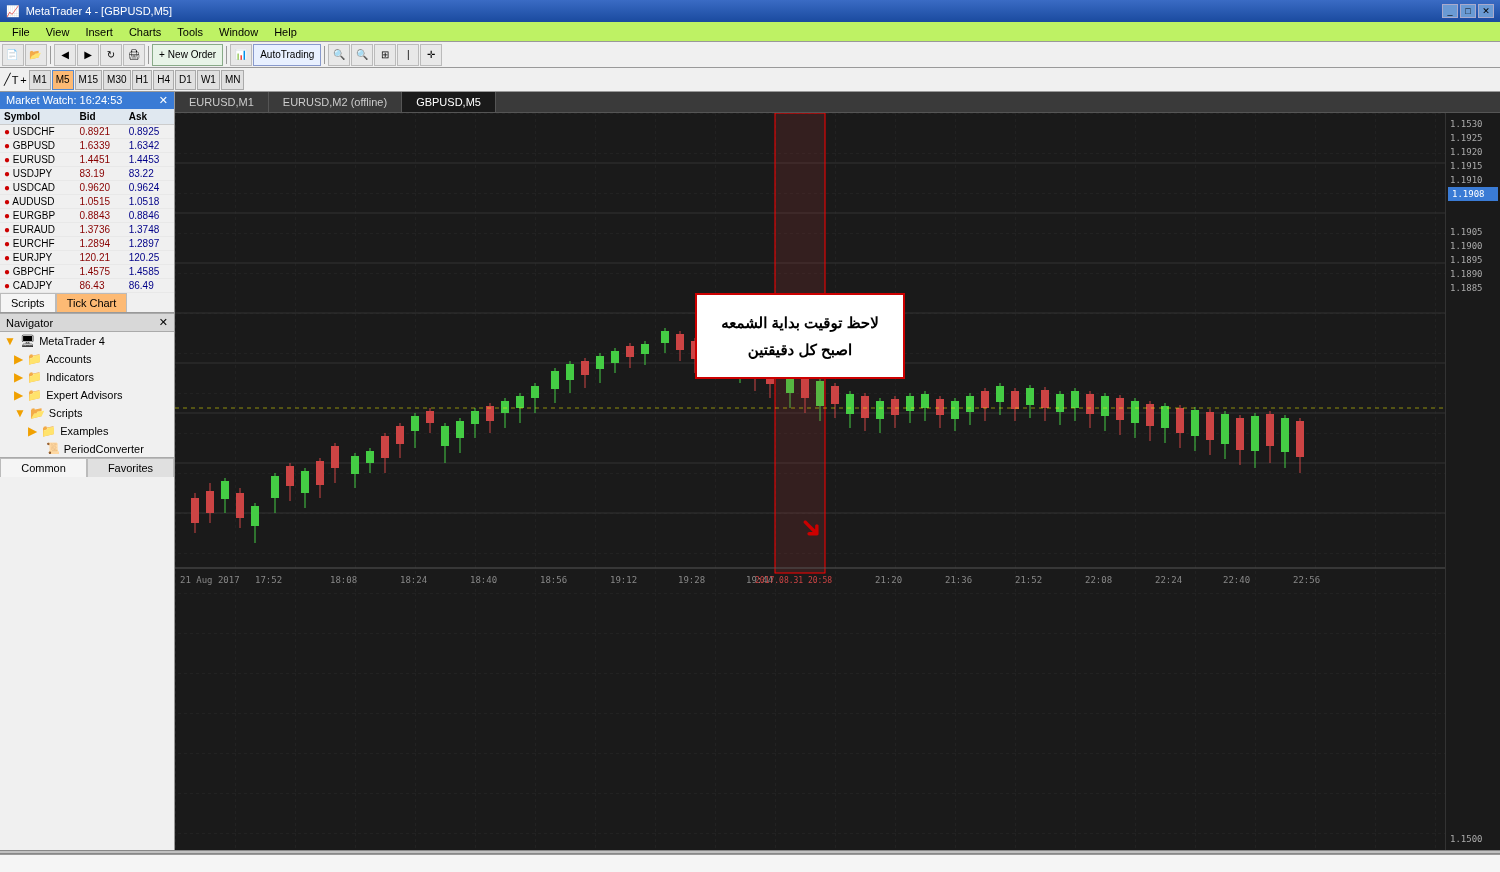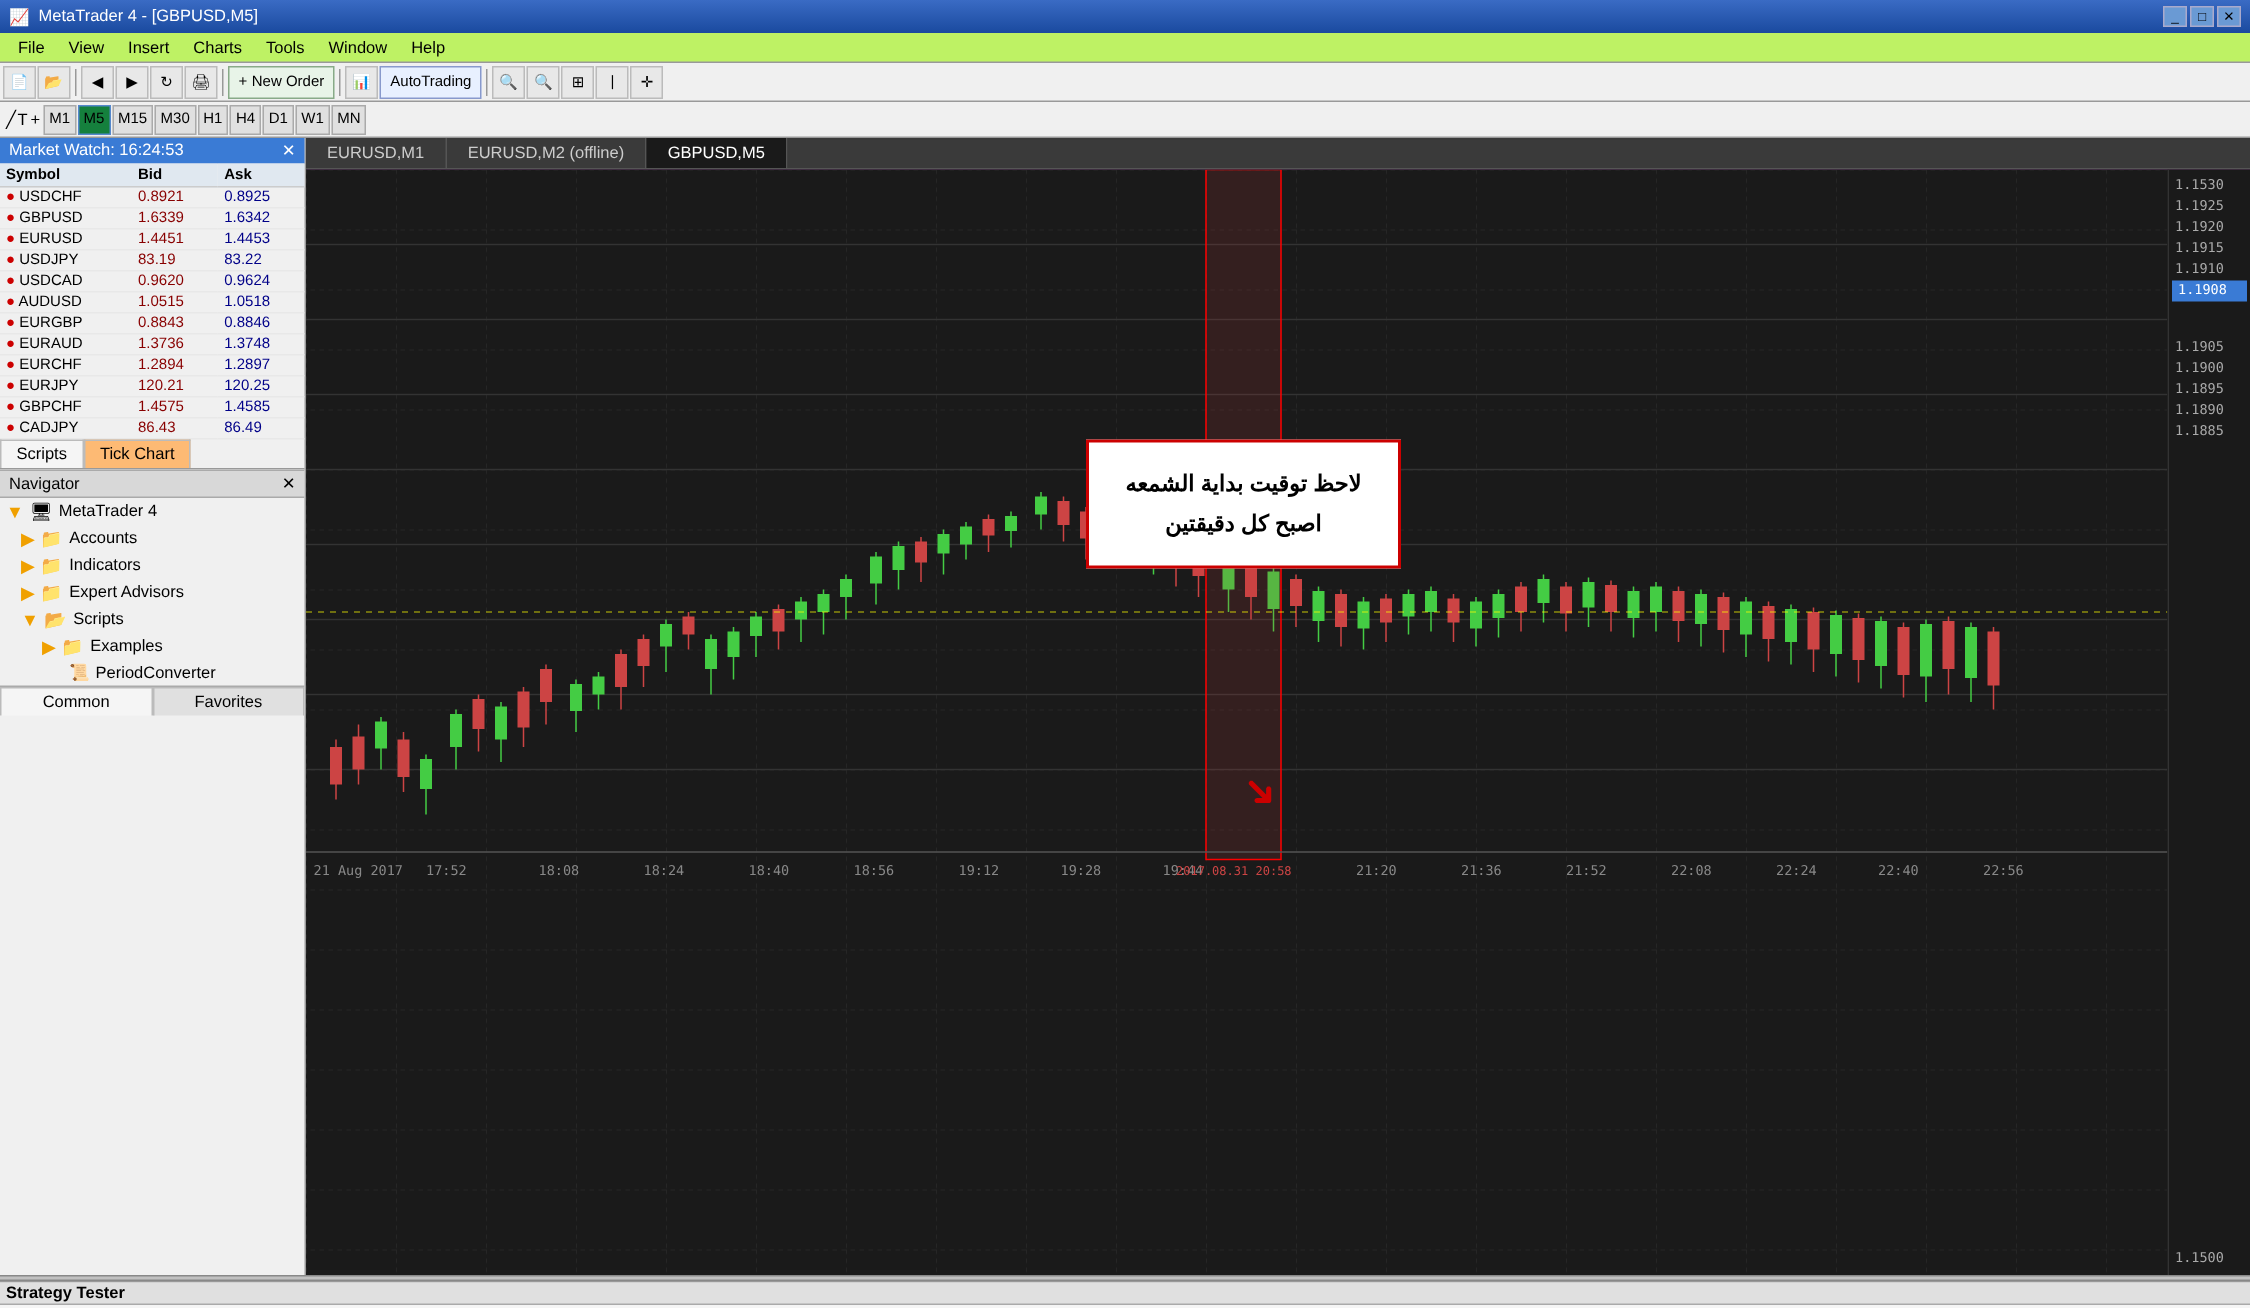--- a/index.html
+++ b/index.html
@@ -18,27 +18,27 @@
     
     .toolbar { height: 26px; background: #f0f0f0; border-bottom: 1px solid #999; display: flex; align-items: center; padding: 0 2px; gap: 1px; }
     .toolbar .tb-btn { width: 22px; height: 22px; background: #e8e8e8; border: 1px solid #bbb; display: flex; align-items: center; justify-content: center; cursor: pointer; font-size: 10px; }
     .toolbar .separator { width: 1px; height: 18px; background: #999; margin: 0 2px; }
     .new-order-btn { background: #e8f4e8 !important; border: 1px solid #88aa88 !important; padding: 0 6px !important; width: auto !important; font-size: 11px; display: flex; align-items: center; gap: 3px; }
     .autotrading-btn { background: #e8f0ff !important; border: 1px solid #8899cc !important; padding: 0 6px !important; width: auto !important; font-size: 11px; }
     
     
     #period-bar { height: 24px; background: #f0f0f0; border-bottom: 1px solid #999; display: flex; align-items: center; padding: 0 4px; gap: 1px; }
     .period-btn { min-width: 20px; height: 20px; background: #e0e0e0; border: 1px solid #aaa; display: flex; align-items: center; justify-content: center; cursor: pointer; font-size: 10px; padding: 0 3px; }
-    .period-btn.active { background: #15803d; border: 1px solid #5588cc; }
+    .period-btn.active { background: #fdba74; border: 1px solid #5588cc; }
     
     
     #main { display: flex; height: calc(872px - 22px - 20px - 26px - 24px - 22px); }
     
     
-    #left-panel { width: 204px; background: #f0f0f0; border-right: 1px solid #999; display: flex; flex-direction: column; }
+    #left-panel { width: 175px; background: #f0f0f0; border-right: 1px solid #999; display: flex; flex-direction: column; }
     
     
     #market-watch { flex: 0 0 auto; }
     #market-watch-header { background: #3a7bd5; color: white; padding: 2px 6px; font-size: 11px; display: flex; justify-content: space-between; }
     #market-watch-table { width: 100%; border-collapse: collapse; }
     #market-watch-table th { background: #e0e8f0; font-size: 10px; padding: 2px 4px; text-align: left; border-bottom: 1px solid #ccc; }
     #market-watch-table td { font-size: 10px; padding: 1px 4px; border-bottom: 1px solid #e8e8e8; }
     .bid-col { color: #880000; }
     .ask-col { color: #000088; }
     
@@ -589,23 +589,19 @@
         <div style="color:#aaa;padding:2px;">1.1885</div>
         <div style="color:#aaa;padding:2px;margin-top:auto;">1.1500</div>
       </div>
     </div>
   </div>
 </div>
 
 <div style="height:4px;background:#c0c0c0;border-top:1px solid #888;border-bottom:1px solid #888;cursor:row-resize;"></div>
 
 <div id="bottom-panel" style="height:230px;background:#f0f0f0;border-top:1px solid #999;display:flex;flex-direction:column;">
-  <div style="display:flex;align-items:center;padding:1px 4px;background:#e0e0e0;border-bottom:1px solid #aaa;">
-    <span style="font-size:11px;font-weight:bold;padding-right:8px;">Strategy Tester</span>
-    <span style="font-size:10px;color:#666;"></span>
+
+  <div style="display:flex;align-items:center;height:26px;padding:2px 8px;background:#f5f5f5;border-bottom:1px solid #ccc;">
+    
+    
   </div>
 
-  <div style="display:flex;align-items:center;height:26px;padding:2px 8px;background:#f5f5f5;border-bottom:1px solid #ccc;">
-    
-    
-  </div>
-
 </div>
 
 </body></html>

